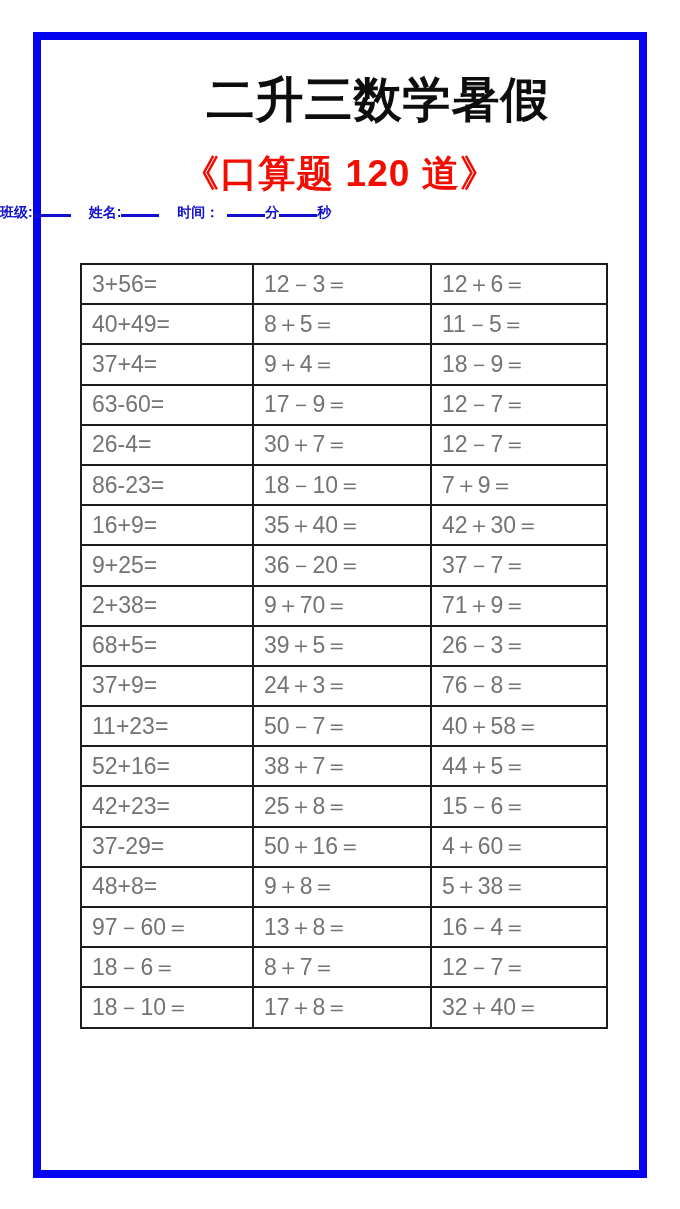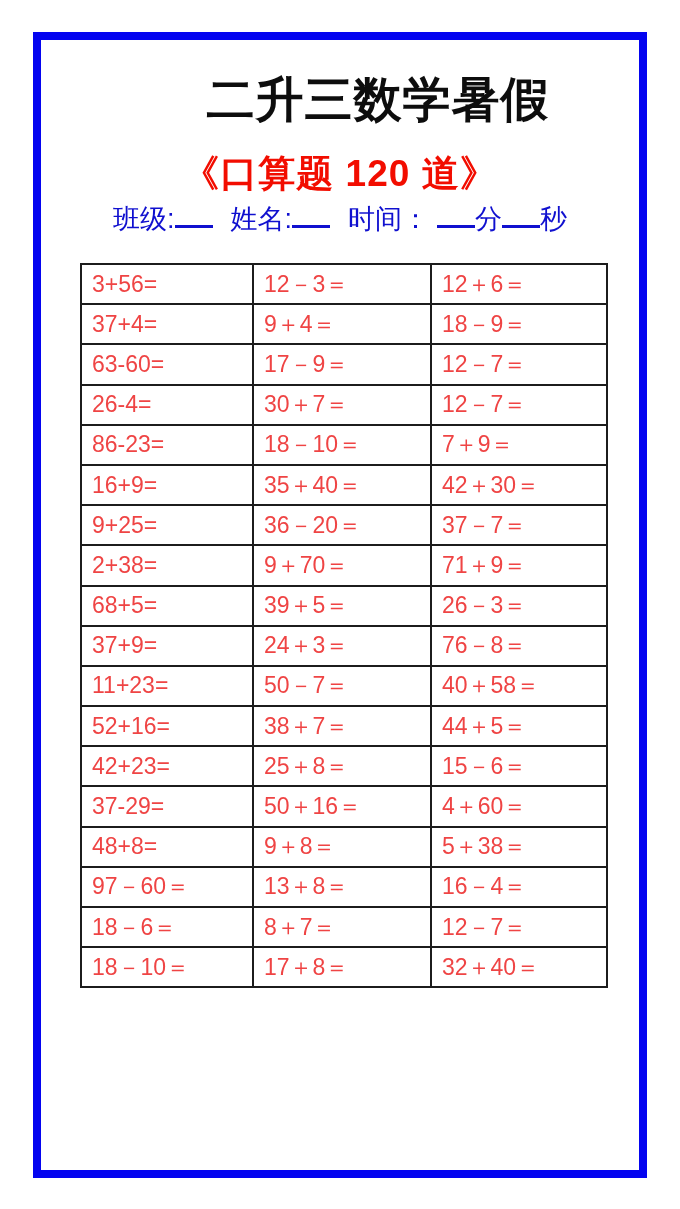--- a/index.html
+++ b/index.html
@@ -40,23 +40,22 @@
     top: 149px; left: 0; width: 680px;
     text-align: center;
     font-size: 37px;
     font-weight: bold;
     color: var(--accent-red);
     letter-spacing: 1px;
   }
   .info-line {
     position: absolute;
     top: 201px; left: 0; width: 680px;
-    text-align: center;
-    font-size: 27px;
-    font-weight: normal;
+    font-size: 14px;
+    font-weight: bold;
     color: var(--info-blue);
     white-space: nowrap;
   }
   .blank {
     display: inline-block;
     width: 38px;
     height: 16px;
     border-bottom: 3px solid var(--info-blue);
     vertical-align: baseline;
   }
@@ -69,21 +68,21 @@
     border-collapse: collapse;
     table-layout: fixed;
   }
   .worksheet-table col.c1 { width: 172px; }
   .worksheet-table col.c2 { width: 178px; }
   .worksheet-table col.c3 { width: 176px; }
   .worksheet-table td {
     border: 2px solid var(--grid-black);
     height: 40.2px;
     font-size: 23px;
-    color: #ef4444;
+    color: #737373;
     padding: 0 0 0 10px;
     vertical-align: middle;
     white-space: nowrap;
     overflow: hidden;
   }
 </style>
 </head>
 <body>
 
 <div class="frame"></div>
@@ -100,20 +99,25 @@
       <col class="c2">
       <col class="c3">
   </colgroup>
   <tbody id="problems-body">
       <tr>
         <td>3+56=</td>
         <td>12－3＝</td>
         <td>12＋6＝</td>
       </tr>
       <tr>
+        <td>40+49=</td>
+        <td>8＋5＝</td>
+        <td>11－5＝</td>
+      </tr>
+      <tr>
         <td>37+4=</td>
         <td>9＋4＝</td>
         <td>18－9＝</td>
       </tr>
       <tr>
         <td>63-60=</td>
         <td>17－9＝</td>
         <td>12－7＝</td>
       </tr>
       <tr>

